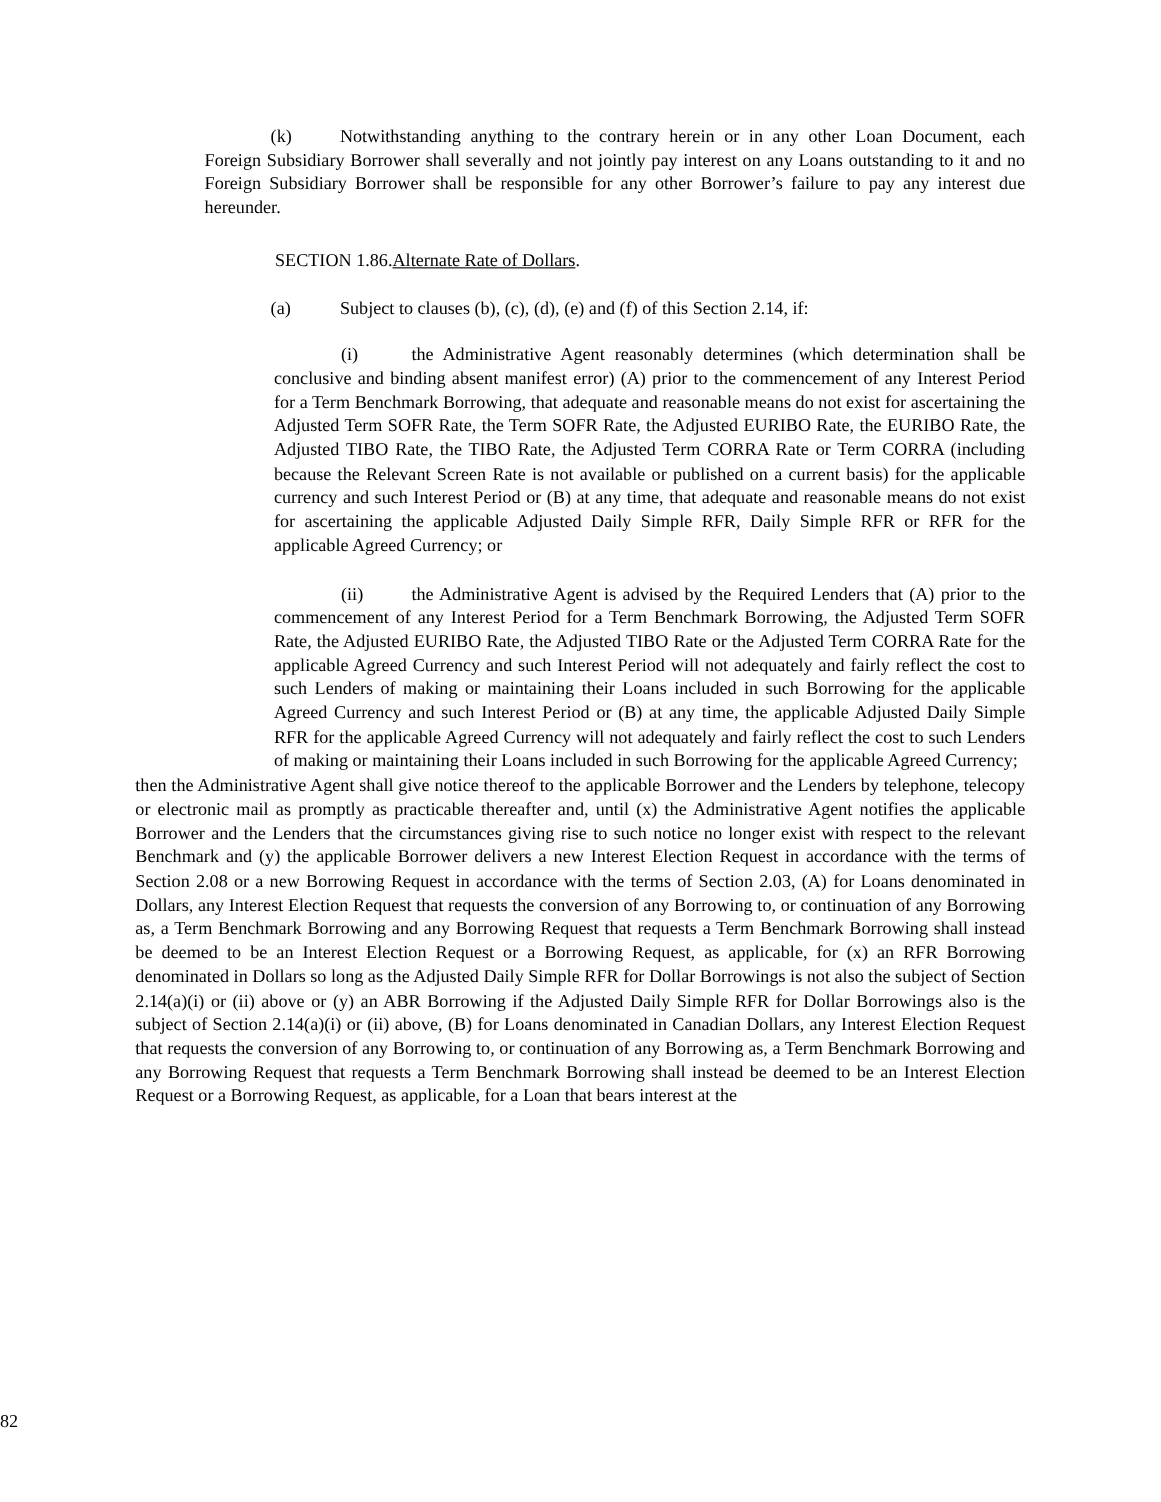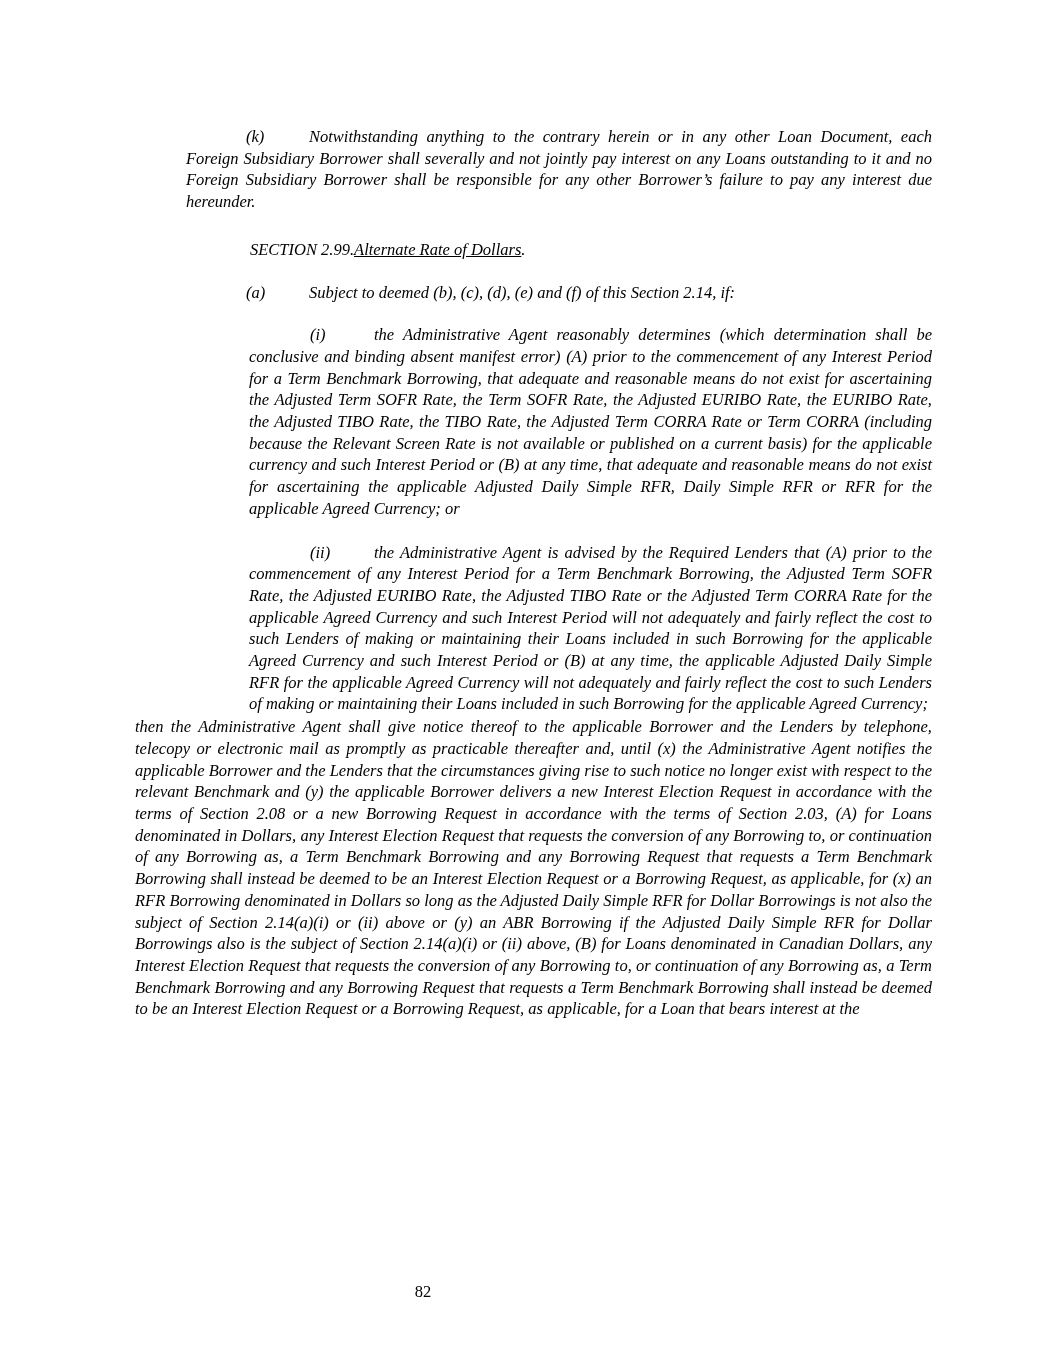--- a/index.html
+++ b/index.html
@@ -13,23 +13,22 @@
     overflow: hidden;
   }
   .page {
     position: absolute;
     inset: 0;
     background: #ffffff;
   }
   .text-block {
     position: absolute;
     left: 123px;
-    top: 126px;
+    top: 113px;
     width: 809px;
-    font-style: italic;
   }
   .para {
     margin: 0 0 22px 0;
     font-size: 16.5px;
     line-height: 21.7px;
     text-align: justify;
     text-justify: inter-word;
   }
   
   .level1 {
@@ -41,21 +40,21 @@
     margin-left: 126px;
     text-indent: 61px;
   }
   
   .heading {
     margin-left: 63px;
     text-indent: 64px;
   }
   
   .flush {
-    margin-left: 12px;
+    margin-left: 0;
     text-indent: 0;
   }
   .plabel {
     display: inline-block;
     text-indent: 0;
     min-width: 63px;
   }
   .plabel2 {
     display: inline-block;
     text-indent: 0;
@@ -64,37 +63,37 @@
   .underline { text-decoration: underline; }
   .mb26 { margin-bottom: 26px; }
   .mb21 { margin-bottom: 21px; }
   .mb25 { }
   .mb19 { margin-bottom: 1px; }
   .footer {
     position: absolute;
     top: 1281px;
     left: 0;
     width: 846px;
-    text-align: center;
+    text-align: left;
     font-size: 16.5px;
     line-height: 21.7px;
   }
 </style>
 </head>
 <body>
 
 <div class="page">
   <main class="text-block">
 
     <p class="para level1 mb26"><span class="plabel">(k)</span><span>Notwithstanding anything to the contrary herein or in any other Loan Document, each Foreign Subsidiary Borrower shall severally and not jointly pay interest on any Loans outstanding to it and no Foreign Subsidiary Borrower shall be responsible for any other Borrower’s failure to pay any interest due hereunder.</span></p>
 
 
-    <p class="para heading mb21"><span>SECTION 2.99.</span><span class="underline">Alternate Rate of Dollars</span><span>.</span></p>
+    <p class="para heading mb21"><span>SECTION 1.86.</span><span class="underline">Alternate Rate of Dollars</span><span>.</span></p>
 
-    <p class="para level1 mb21"><span class="plabel">(a)</span><span>Subject to deemed (b), (c), (d), (e) and (f) of this Section 2.14, if:</span></p>
+    <p class="para level1 mb21"><span class="plabel">(a)</span><span>Subject to clauses (b), (c), (d), (e) and (f) of this Section 2.14, if:</span></p>
 
     <p class="para level2 mb25"><span class="plabel2">(i)</span><span>the Administrative Agent reasonably determines (which determination shall be conclusive and binding absent manifest error) (A) prior to the commencement of any Interest Period for a Term Benchmark Borrowing, that adequate and reasonable means do not exist for ascertaining the Adjusted Term SOFR Rate, the Term SOFR Rate, the Adjusted EURIBO Rate, the EURIBO Rate, the Adjusted TIBO Rate, the TIBO Rate, the Adjusted Term CORRA Rate or Term CORRA (including because the Relevant Screen Rate is not available or published on a current basis) for the applicable currency and such Interest Period or (B) at any time, that adequate and reasonable means do not exist for ascertaining the applicable Adjusted Daily Simple RFR, Daily Simple RFR or RFR for the applicable Agreed Currency; or</span></p>
 
     <p class="para level2 mb19"><span class="plabel2">(ii)</span><span>the Administrative Agent is advised by the Required Lenders that (A) prior to the commencement of any Interest Period for a Term Benchmark Borrowing, the Adjusted Term SOFR Rate, the Adjusted EURIBO Rate, the Adjusted TIBO Rate or the Adjusted Term CORRA Rate for the applicable Agreed Currency and such Interest Period will not adequately and fairly reflect the cost to such Lenders of making or maintaining their Loans included in such Borrowing for the applicable Agreed Currency and such Interest Period or (B) at any time, the applicable Adjusted Daily Simple RFR for the applicable Agreed Currency will not adequately and fairly reflect the cost to such Lenders of making or maintaining their Loans included in such Borrowing for the applicable Agreed Currency;</span></p>
 
     <p class="para flush"><span>then the Administrative Agent shall give notice thereof to the applicable Borrower and the Lenders by telephone, telecopy or electronic mail as promptly as practicable thereafter and, until (x) the Administrative Agent notifies the applicable Borrower and the Lenders that the circumstances giving rise to such notice no longer exist with respect to the relevant Benchmark and (y) the applicable Borrower delivers a new Interest Election Request in accordance with the terms of Section 2.08 or a new Borrowing Request in accordance with the terms of Section 2.03, (A) for Loans denominated in Dollars, any Interest Election Request that requests the conversion of any Borrowing to, or continuation of any Borrowing as, a Term Benchmark Borrowing and any Borrowing Request that requests a Term Benchmark Borrowing shall instead be deemed to be an Interest Election Request or a Borrowing Request, as applicable, for (x) an RFR Borrowing denominated in Dollars so long as the Adjusted Daily Simple RFR for Dollar Borrowings is not also the subject of Section 2.14(a)(i) or (ii) above or (y) an ABR Borrowing if the Adjusted Daily Simple RFR for Dollar Borrowings also is the subject of Section 2.14(a)(i) or (ii) above, (B) for Loans denominated in Canadian Dollars, any Interest Election Request that requests the conversion of any Borrowing to, or continuation of any Borrowing as, a Term Benchmark Borrowing and any Borrowing Request that requests a Term Benchmark Borrowing shall instead be deemed to be an Interest Election Request or a Borrowing Request, as applicable, for a Loan that bears interest at the</span></p>
 
   </main>
 
   <div class="footer"><span>82</span></div>

